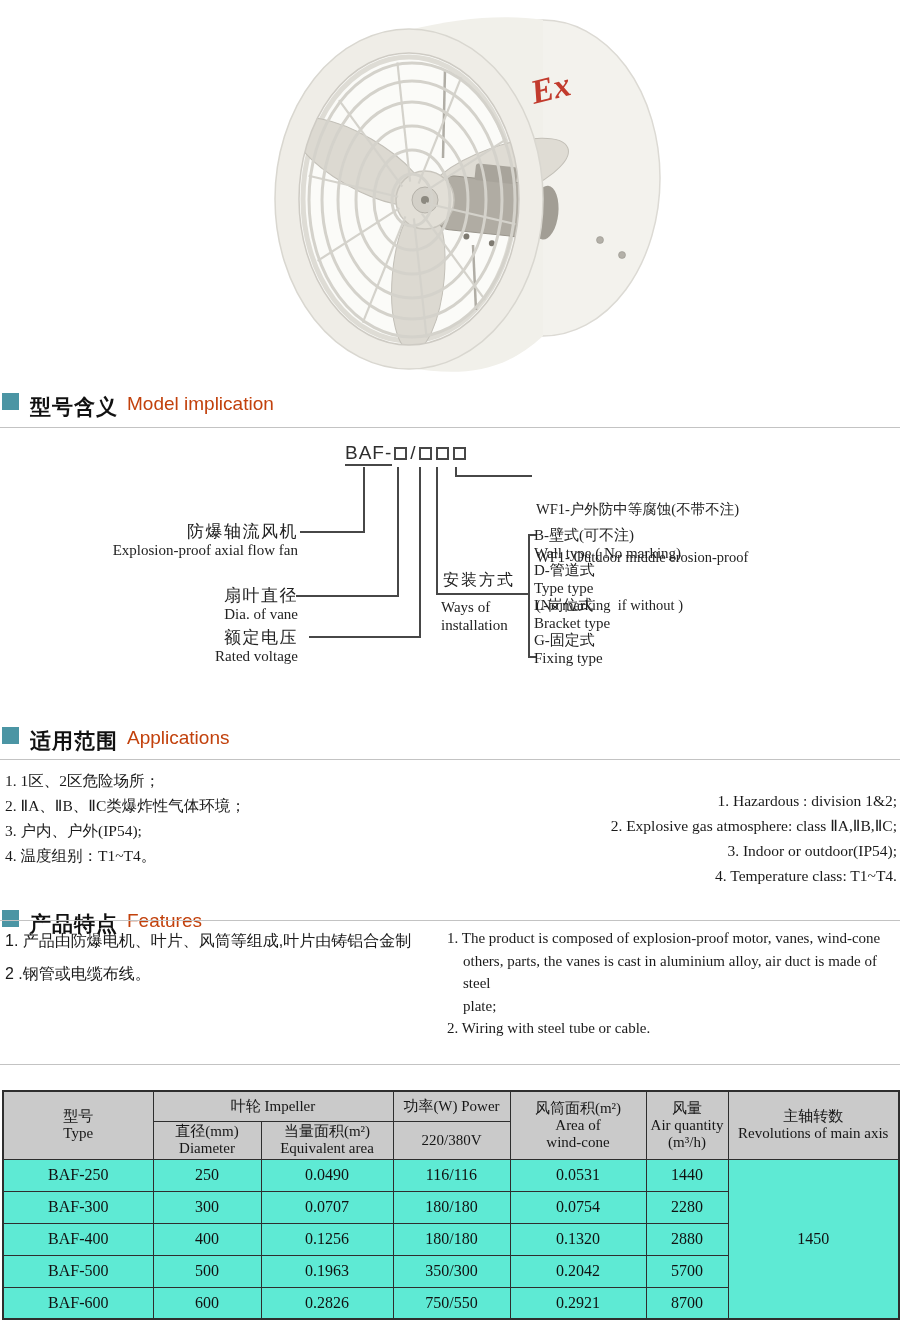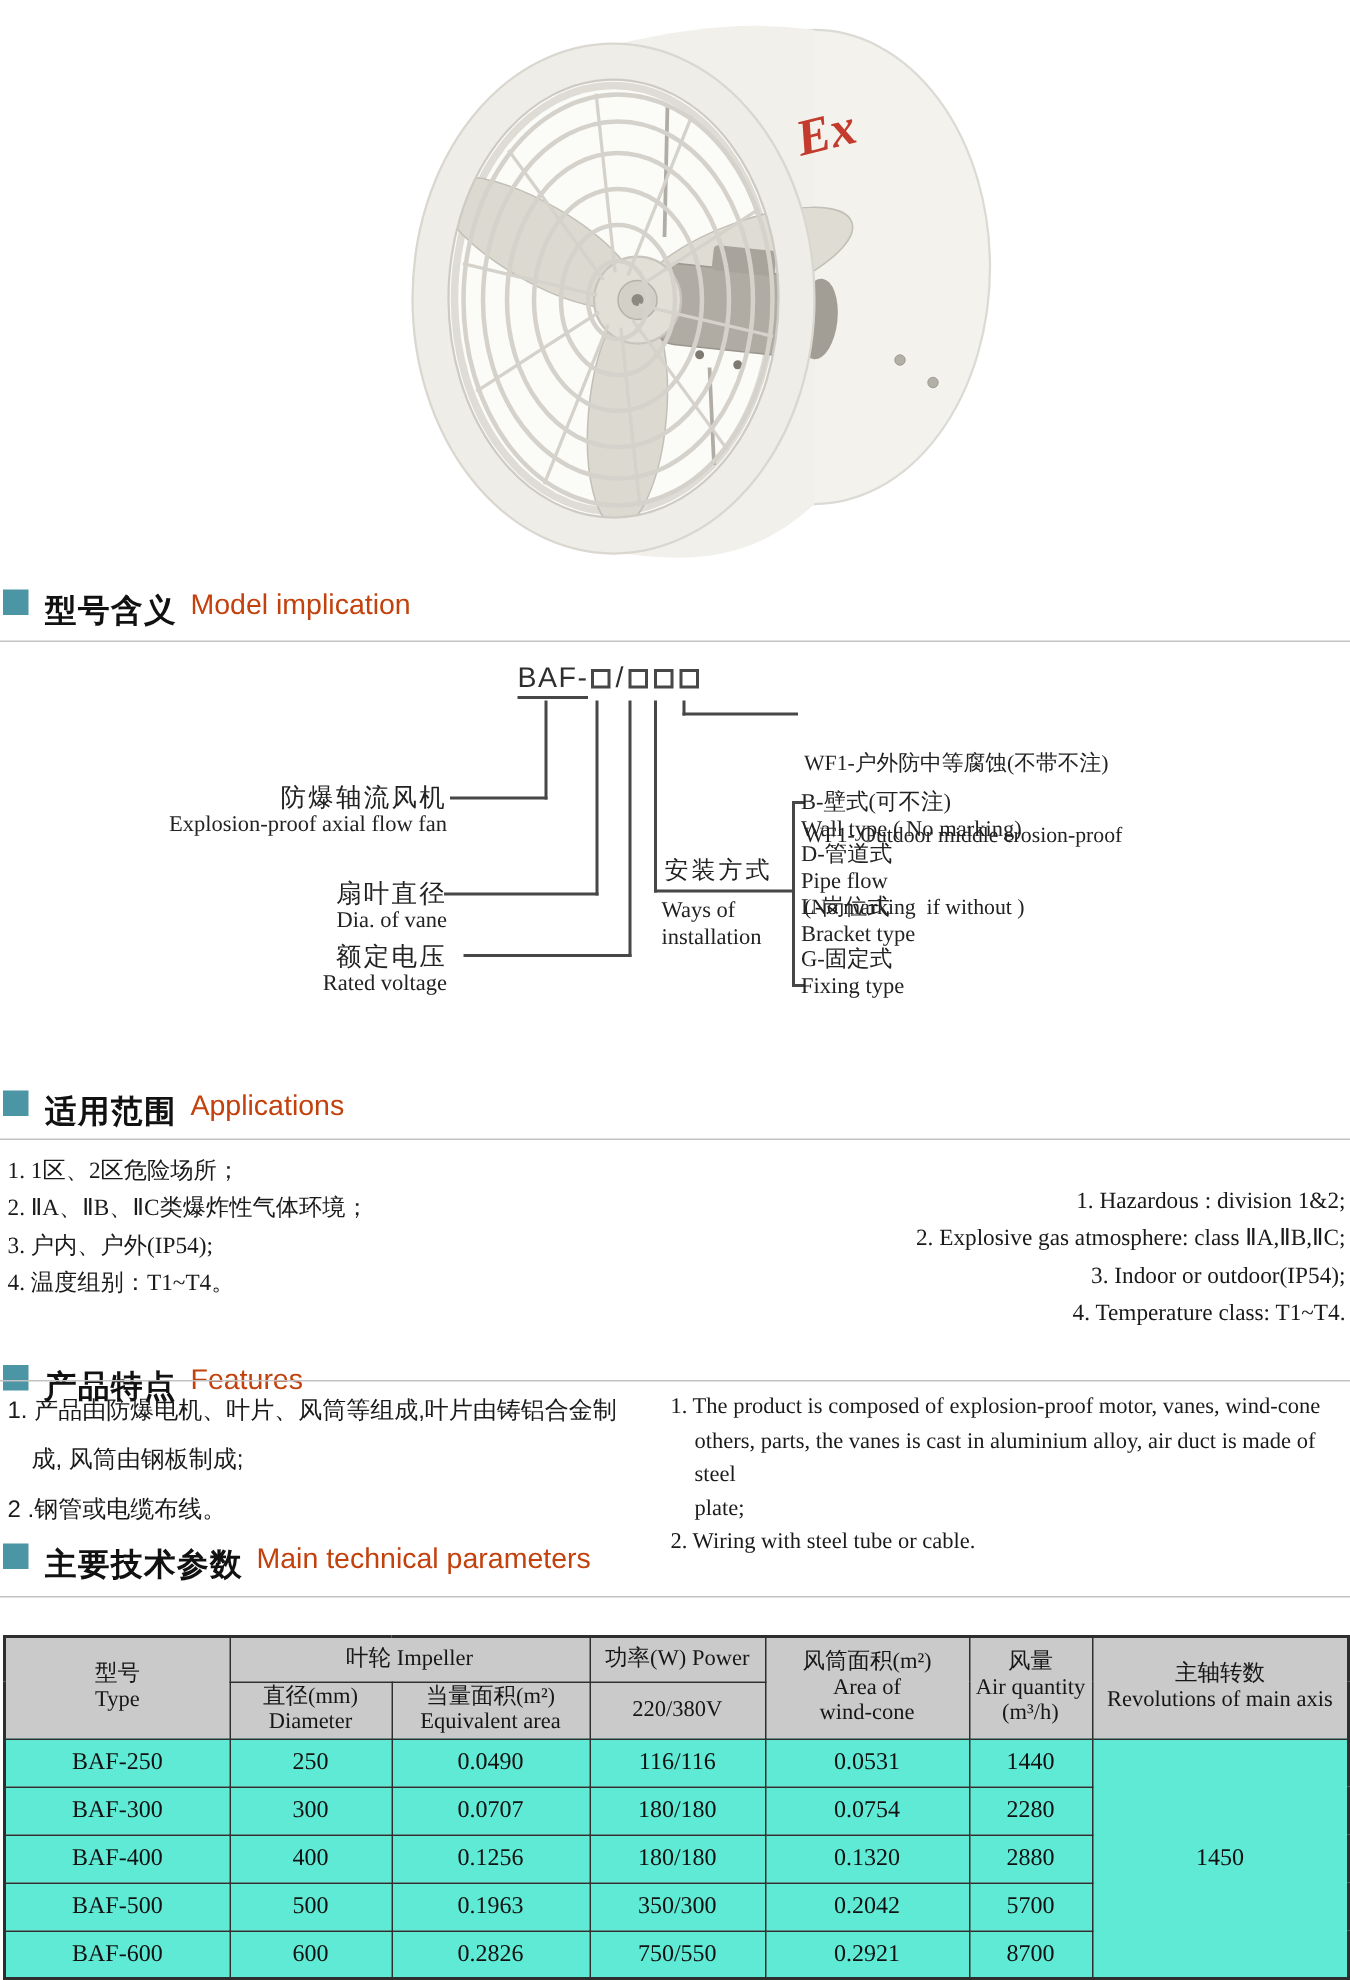--- a/index.html
+++ b/index.html
@@ -173,21 +173,21 @@
     <div class="wf1">
       <div>WF1-户外防中等腐蚀(不带不注)</div>
       <div>WF1- Outdoor middle erosion-proof</div>
       <div>(No marking  if without )</div>
     </div>
 
     <div class="opts">
       <div>B-壁式(可不注)</div>
       <div>Wall type ( No marking)</div>
       <div>D-管道式</div>
-      <div>Pipe flow</div>
+      <div>Type type</div>
       <div>L-岗位式</div>
       <div>Bracket type</div>
       <div>G-固定式</div>
       <div>Fixing type</div>
     </div>
   </div>
 
   <div class="sec-head" style="top:727px;">
     <span class="sec-sq"></span>
     <span class="sec-zh">适用范围</span>
@@ -210,35 +210,29 @@
 
   <div class="sec-head" style="top:888px;margin-top:22px;">
     <span class="sec-sq"></span>
     <span class="sec-zh">产品特点</span>
     <span class="sec-en">Features</span>
   </div>
   <div class="rule" style="top:920px;"></div>
 
   <div id="feat-zh" class="list">
     <div>1. 产品由防爆电机、叶片、风筒等组成,叶片由铸铝合金制</div>
-    <div class="cont">成, 风筒由钢板制成;</div>
     <div>2 .钢管或电缆布线。</div>
   </div>
   <div id="feat-en" class="list">
     <div>1. The product is composed of explosion-proof motor, vanes, wind-cone</div>
     <div class="cont">others, parts, the vanes is cast in aluminium alloy, air duct is made of steel</div>
     <div class="cont">plate;</div>
     <div>2. Wiring with steel tube or cable.</div>
   </div>
 
-  <div class="sec-head" style="top:1029px;">
-    <span class="sec-sq"></span>
-    <span class="sec-zh">主要技术参数</span>
-    <span class="sec-en">Main technical parameters</span>
-  </div>
   <div class="rule" style="top:1064px;"></div>
 
   <table id="params-table">
     <colgroup>
       <col style="width:150px">
         <col style="width:108px">
         <col style="width:132px">
       <col style="width:117px">
         <col style="width:136px">
         <col style="width:82px">

